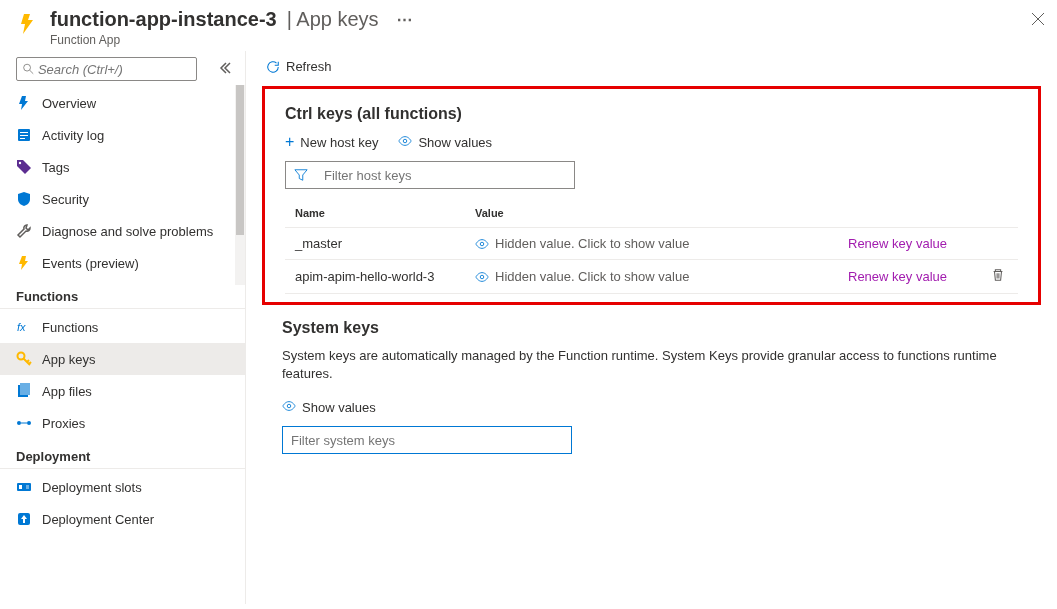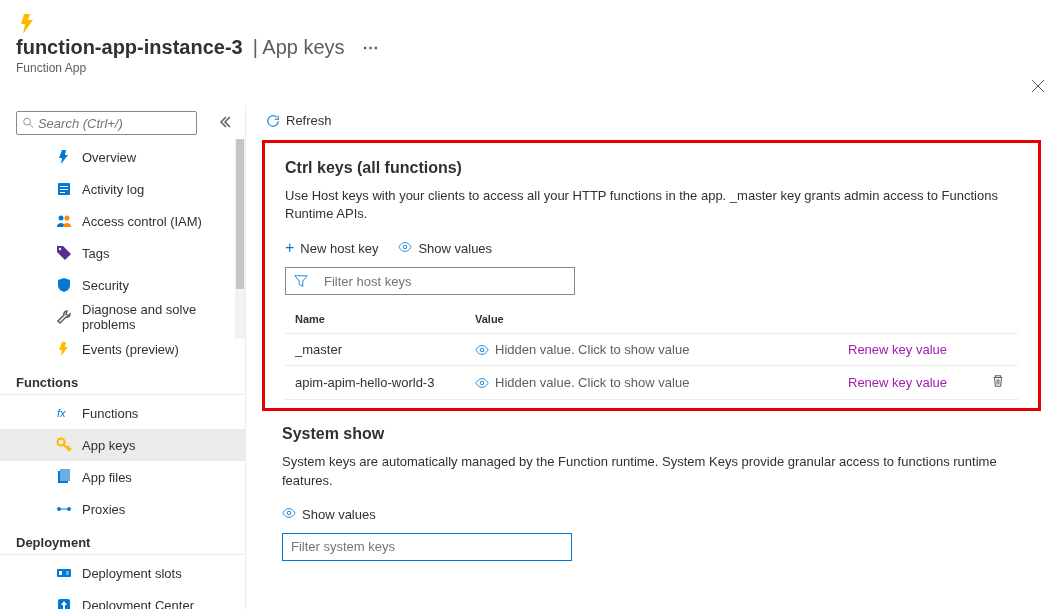--- a/index.html
+++ b/index.html
@@ -1,37 +1,37 @@
 <!DOCTYPE html>
 <html><head>
 <meta charset="utf-8">
 <style>
   * { box-sizing: border-box; margin: 0; padding: 0; }
   body { font-family: "Segoe UI", -apple-system, sans-serif; font-size: 13px; color: #323130; background: #fff; width: 1057px; height: 609px; overflow: hidden; }
   
-  .header { display: flex; align-items: flex-start; padding: 8px 8px 4px 16px; flex-direction: column; }
+  .header { display: flex; align-items: flex-start; padding: 8px 8px 4px 16px; }
   .header-icon { width: 24px; height: 24px; margin-right: 10px; margin-top: 4px; flex-shrink: 0; }
   .header-title-block { flex: 1; }
   .header-title { font-size: 20px; font-weight: 600; color: #323130; display: flex; align-items: center; gap: 10px; }
   .header-title-light { font-weight: 400; color: #605e5c; }
   .header-subtitle { font-size: 12px; color: #605e5c; margin-top: 2px; }
   .header-more { color: #605e5c; padding: 0 8px; cursor: pointer; font-size: 16px; }
   .header-close { cursor: pointer; color: #605e5c; padding: 4px; margin-left: auto; font-size: 16px; }
   
   .body-row { display: flex; height: calc(609px - 56px); }
   
   .sidebar { width: 246px; border-right: 1px solid #edebe9; display: flex; flex-direction: column; overflow-y: auto; position: relative; }
   .search-row { display: flex; align-items: center; padding: 6px 10px 6px 16px; gap: 18px; justify-content: space-between; }
   .search-box { flex: 1; border: 1px solid #8a8886; border-radius: 2px; height: 24px; display: flex; align-items: center; padding: 0 6px; gap: 4px; width: 180px; }
   .search-box input { border: none; outline: none; font-size: 13px; width: 100%; font-style: italic; color: #605e5c; }
   .collapse-btn { cursor: pointer; color: #605e5c; padding: 4px; }
   
   .nav-item { display: flex; align-items: center; padding: 6px 16px; cursor: pointer; gap: 10px; height: 32px; }
   .nav-item.active { background: #edebe9; }
-  .nav-icon { width: 16px; height: 16px; display: inline-flex; align-items: flex-end; justify-content: center; flex-shrink: 0; margin-left: 40px; }
+  .nav-icon { width: 16px; height: 16px; display: inline-flex; align-items: flex-end; justify-content: center; flex-shrink: 0; }
   .nav-label { font-size: 13px; color: #323130; }
   
   .section-header { font-size: 13px; font-weight: 600; padding: 10px 16px 4px 16px; border-bottom: 1px solid #edebe9; margin-bottom: 2px; }
   
   .scroll-track { position: absolute; right: 0; top: 34px; width: 10px; height: 200px; background: #f3f2f1; }
   .scroll-thumb { position: absolute; right: 1px; top: 34px; width: 8px; height: 150px; background: #c8c6c4; }
   
   .main { flex: 1; overflow-y: auto; }
   .toolbar { display: flex; padding: 8px 20px; gap: 8px; }
   .toolbar-btn { display: flex; align-items: center; gap: 6px; cursor: pointer; color: #323130; }
@@ -117,31 +117,20 @@
               <rect x="4" y="5" width="8" height="1" fill="#fff"></rect>
               <rect x="4" y="8" width="8" height="1" fill="#fff"></rect>
               <rect x="4" y="11" width="5" height="1" fill="#fff"></rect>
             </svg>
           </span>
           <span class="nav-label">Activity log</span>
         </div>
         <div class="nav-item">
           <span class="nav-icon">
             <svg width="16" height="16" viewBox="0 0 16 16">
-              <circle cx="5" cy="5" r="2.5" fill="#0078d4"></circle>
-              <circle cx="11" cy="5" r="2.5" fill="#ff8c00"></circle>
-              <path fill="#0078d4" d="M1 14c0-3 2-4 4-4s4 1 4 4z"></path>
-              <path fill="#ff8c00" d="M7 14c0-3 2-4 4-4s4 1 4 4z"></path>
-            </svg>
-          </span>
-          <span class="nav-label">Access control (IAM)</span>
-        </div>
-        <div class="nav-item">
-          <span class="nav-icon">
-            <svg width="16" height="16" viewBox="0 0 16 16">
               <path fill="#5c2d91" d="M1 1h6l8 8-6 6-8-8z"></path>
               <circle cx="4" cy="4" r="1.2" fill="#fff"></circle>
             </svg>
           </span>
           <span class="nav-label">Tags</span>
         </div>
         <div class="nav-item">
           <span class="nav-icon">
             <svg width="16" height="16" viewBox="0 0 16 16">
               <path fill="#0078d4" d="M8 1l6 2v5c0 4-3 6-6 7-3-1-6-3-6-7V3z"></path>
@@ -239,21 +228,20 @@
       <span class="toolbar-btn">
         <svg width="14" height="14" viewBox="0 0 16 16">
             <path fill="none" stroke="#0078d4" stroke-width="1.2" d="M14 8a6 6 0 11-2-4.5M14 2v4h-4"></path>
           </svg>
         <span>Refresh</span>
       </span>
     </div>
 
     <div class="content-section">
       <div class="section-title-main">Ctrl keys (all functions)</div>
-      <div class="section-desc">Use Host keys with your clients to access all your HTTP functions in the app. _master key grants admin access to Functions Runtime APIs.</div>
 
       <div class="toolbar-row">
         <span class="link-btn">
           <span class="plus">+</span>
           <span>New host key</span>
         </span>
         <span class="link-btn">
           <span class="eye-icon">
             <svg width="14" height="14" viewBox="0 0 16 16">
                 <path fill="none" stroke="#0078d4" d="M1 8s2.5-5 7-5 7 5 7 5-2.5 5-7 5-7-5-7-5z"></path>
@@ -309,21 +297,21 @@
               <td><span class="renew-link">Renew key value</span></td>
               <td class="del-cell"><span class="del-icon"><svg width="14" height="14" viewBox="0 0 16 16">
                     <path fill="none" stroke="#605e5c" stroke-width="1.2" d="M3 4h10M5 4V2h6v2M4 4l1 10h6l1-10M7 6v6M9 6v6"></path>
                   </svg></span></td>
             </tr>
           </tbody>
       </table>
     </div>
 
     <div class="plain-section">
-      <div class="section-title-main">System show</div>
+      <div class="section-title-main">System keys</div>
       <div class="section-desc">System keys are automatically managed by the Function runtime. System Keys provide granular access to functions runtime features.</div>
 
       <div class="toolbar-row">
         <span class="link-btn">
           <span class="eye-icon">
             <svg width="14" height="14" viewBox="0 0 16 16">
                 <path fill="none" stroke="#0078d4" d="M1 8s2.5-5 7-5 7 5 7 5-2.5 5-7 5-7-5-7-5z"></path>
                 <circle cx="8" cy="8" r="2" fill="none" stroke="#0078d4"></circle>
               </svg>
           </span>

